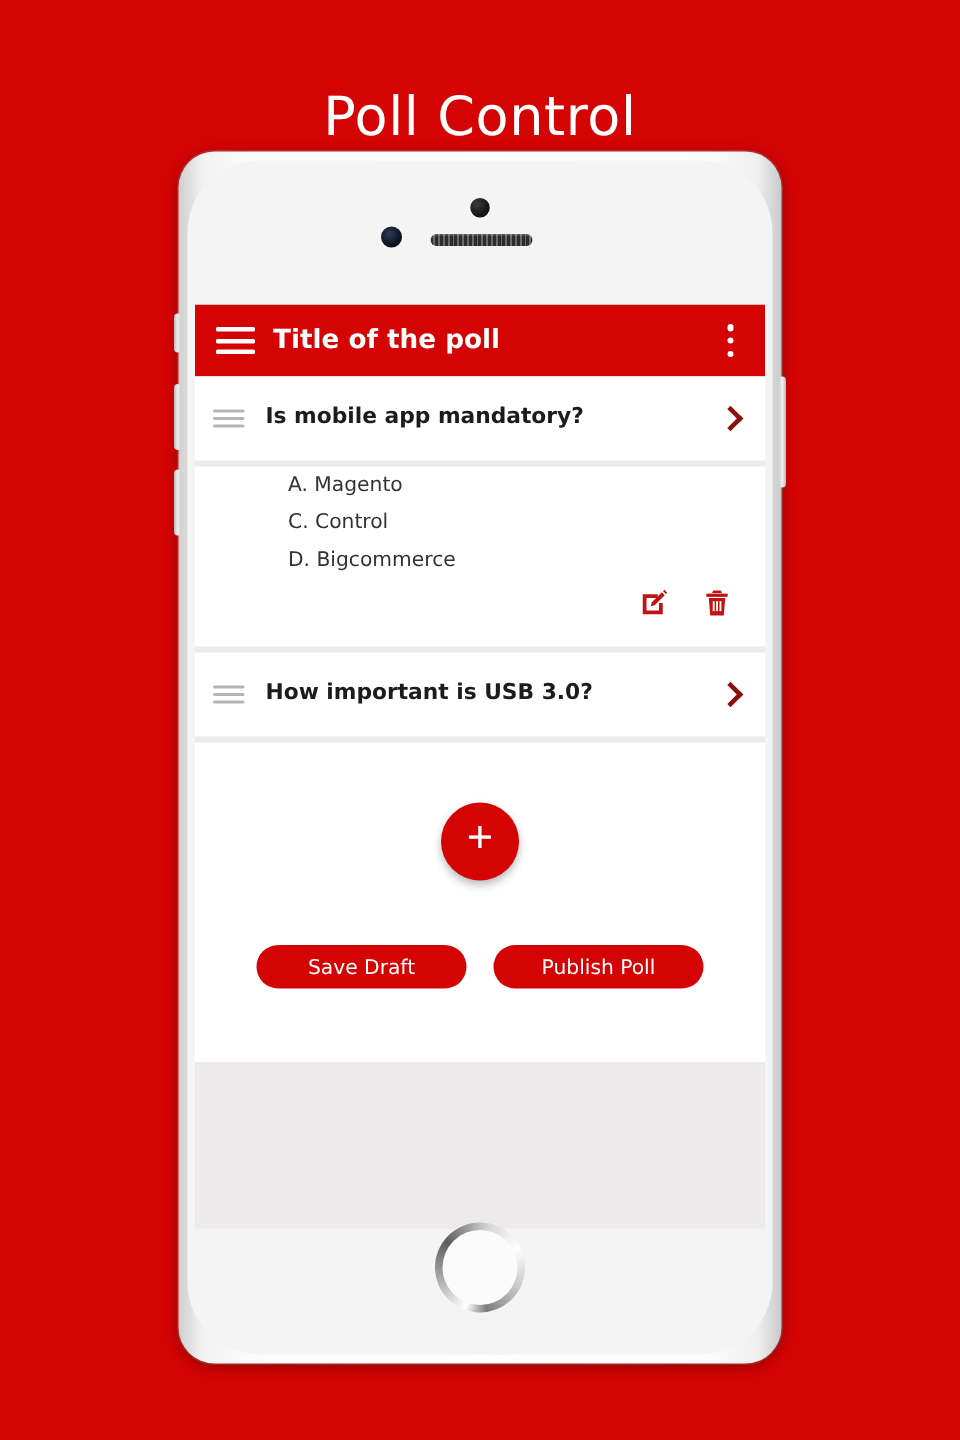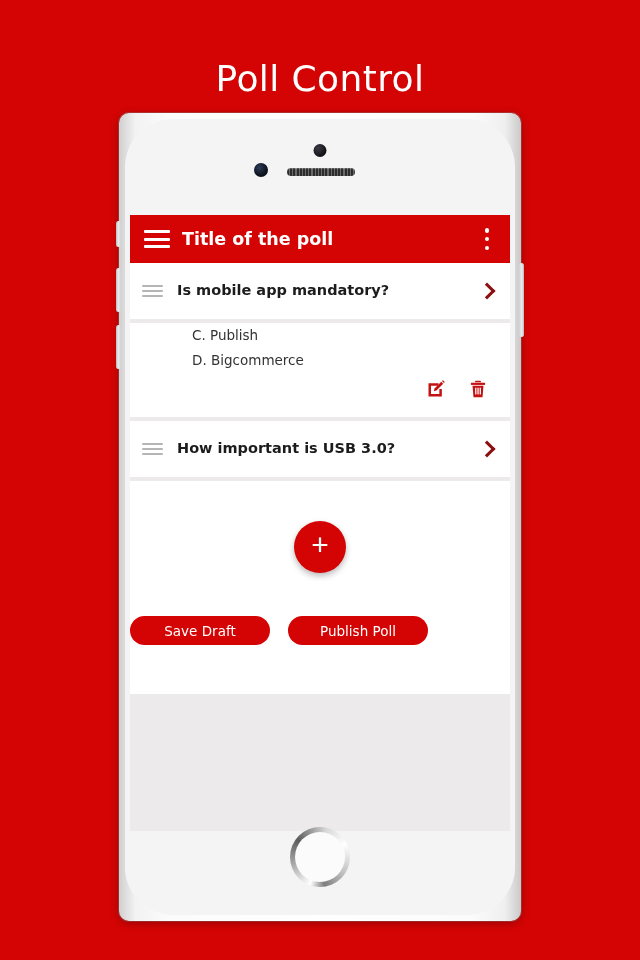--- a/index.html
+++ b/index.html
@@ -15,24 +15,24 @@
   .page-title{
     position:absolute; top:0; left:0; width:640px; height:112px;
     display:flex; align-items:center; justify-content:center;
     color:#ffffff; font-size:36px; font-weight:400; letter-spacing:.4px;
     font-family:"DejaVu Sans", sans-serif;
     margin-top:22px;
   }
 
   
   .phone{
-    position:absolute; left:119px; top:113px;
+    position:absolute; left:119px; top:101px;
     width:402px; height:808px;
     background:linear-gradient(90deg,#cfcfcf 0%, #f2f2f2 4%, #fbfbfb 12%, #ffffff 50%, #fbfbfb 88%, #efefef 96%, #c9c9c9 100%);
-    border-radius:10px;
+    border-radius:24px;
     box-shadow:0 2px 9px rgba(0,0,0,.30), 0 0 0 1px rgba(150,150,150,.35);
   }
   .phone-inner{
     position:absolute; left:6px; top:6px; right:6px; bottom:6px;
     background:#f4f4f4;
     border-radius:48px;
     overflow:hidden;
   }
 
   
@@ -125,21 +125,21 @@
   .fab{
     position:absolute; left:50%; top:40px; transform:translateX(-50%);
     width:52px; height:52px; border-radius:50%; background:#d40404;
     display:flex; align-items:center; justify-content:center;
     box-shadow:0 3px 6px rgba(0,0,0,.28); cursor:pointer;
   }
   .fab span{ color:#fff; font-size:30px; line-height:1; font-weight:300;
              margin-top:-4px; font-family:"Liberation Sans", sans-serif; }
 
   .btn-row{ position:absolute; left:0; top:135px; width:100%;
-            display:flex; justify-content:flex-start; gap:18px; }
+            display:flex; justify-content:center; gap:18px; }
   .pill{
     background:#d40404; color:#fff; border:none; border-radius:20px;
     padding:0 10px; height:29px; min-width:140px;
     font-size:13.5px; font-family:"DejaVu Sans", sans-serif;
     cursor:pointer; display:flex; align-items:center; justify-content:center;
   }
 
   
   .home{
     position:absolute; left:50%; bottom:28px; transform:translateX(-50%);
@@ -196,21 +196,22 @@
                 <i></i>
                 <i></i>
               </div>
             <div class="q-text">Is mobile app mandatory?</div>
             <div class="chev"></div>
           </div>
         </div>
 
         <div class="card">
           <ul class="options">
-            <li>C. Publish</li>
+            <li>A. Magento</li>
+            <li>C. Control</li>
             <li>D. Bigcommerce</li>
           </ul>
           <div class="actions">
             <span class="icon-btn">
               <svg width="20" height="20" viewBox="0 0 24 24">
                 <path d="M3 5 H15 V8 H6 V18 H16 V12 H19 V21 H3 Z" fill="#c21212"></path>
                 <path d="M12.5 13.8 L20.6 5.7 L18.3 3.4 L10.2 11.5 L9.4 14.6 Z" fill="#c21212"></path>
                 <path d="M19.2 2.5 L21.5 4.8 L22.6 3.7 L20.3 1.4 Z" fill="#c21212"></path>
               </svg>
             </span>

